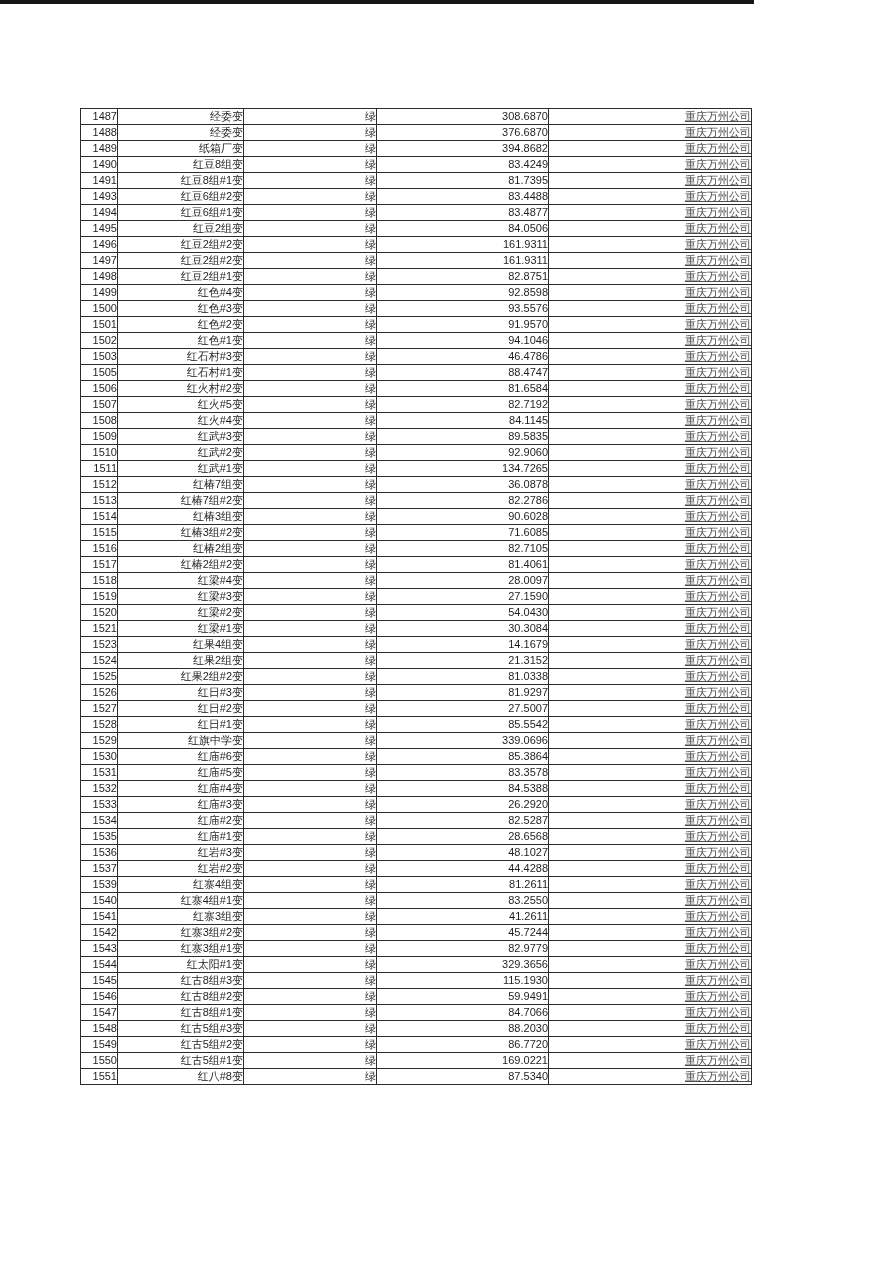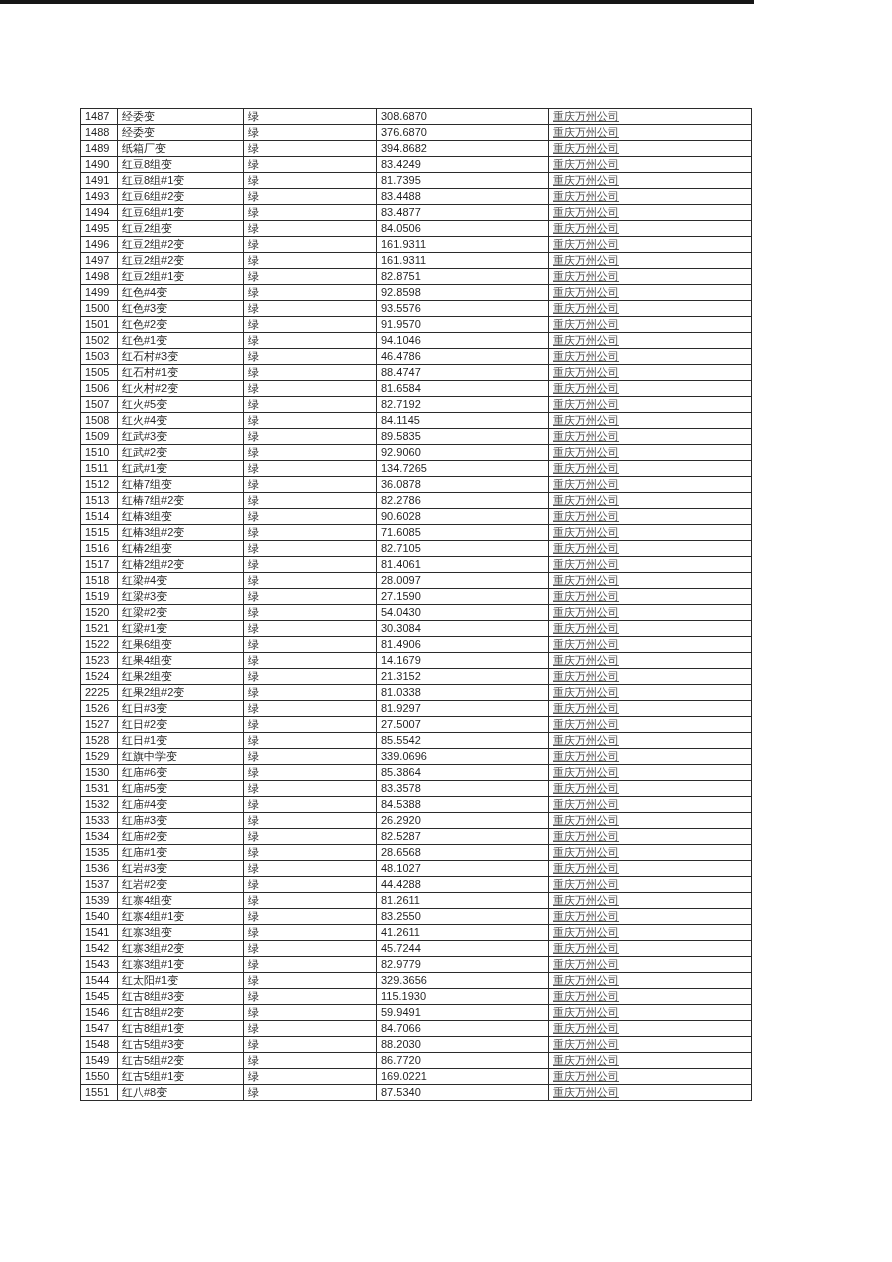--- a/index.html
+++ b/index.html
@@ -7,20 +7,21 @@
     padding: 0;
     background: #ffffff;
     font-family: "Liberation Sans", "DejaVu Sans", sans-serif;
   }
   .page {
     position: relative;
     width: 754px;
     height: 1262px;
     background: #ffffff;
     overflow: hidden;
+    text-align: right;
   }
   .top-bar {
     position: absolute;
     top: 0;
     left: 0;
     width: 880px;
     height: 4px;
     background: #161616;
   }
   .table-wrap {
@@ -288,42 +289,35 @@
             <td class="c4"><span class="company-link">重庆万州公司</span></td>
           </tr>
           <tr>
             <td class="c0">1521</td>
             <td class="c1">红梁#1变</td>
             <td class="c2">绿</td>
             <td class="c3">30.3084</td>
             <td class="c4"><span class="company-link">重庆万州公司</span></td>
           </tr>
           <tr>
-            <td class="c0">1522</td>
-            <td class="c1">红果6组变</td>
-            <td class="c2">绿</td>
-            <td class="c3">81.4906</td>
-            <td class="c4"><span class="company-link">重庆万州公司</span></td>
-          </tr>
-          <tr>
             <td class="c0">1523</td>
             <td class="c1">红果4组变</td>
             <td class="c2">绿</td>
             <td class="c3">14.1679</td>
             <td class="c4"><span class="company-link">重庆万州公司</span></td>
           </tr>
           <tr>
             <td class="c0">1524</td>
             <td class="c1">红果2组变</td>
             <td class="c2">绿</td>
             <td class="c3">21.3152</td>
             <td class="c4"><span class="company-link">重庆万州公司</span></td>
           </tr>
           <tr>
-            <td class="c0">2225</td>
+            <td class="c0">1525</td>
             <td class="c1">红果2组#2变</td>
             <td class="c2">绿</td>
             <td class="c3">81.0338</td>
             <td class="c4"><span class="company-link">重庆万州公司</span></td>
           </tr>
           <tr>
             <td class="c0">1526</td>
             <td class="c1">红日#3变</td>
             <td class="c2">绿</td>
             <td class="c3">81.9297</td>

